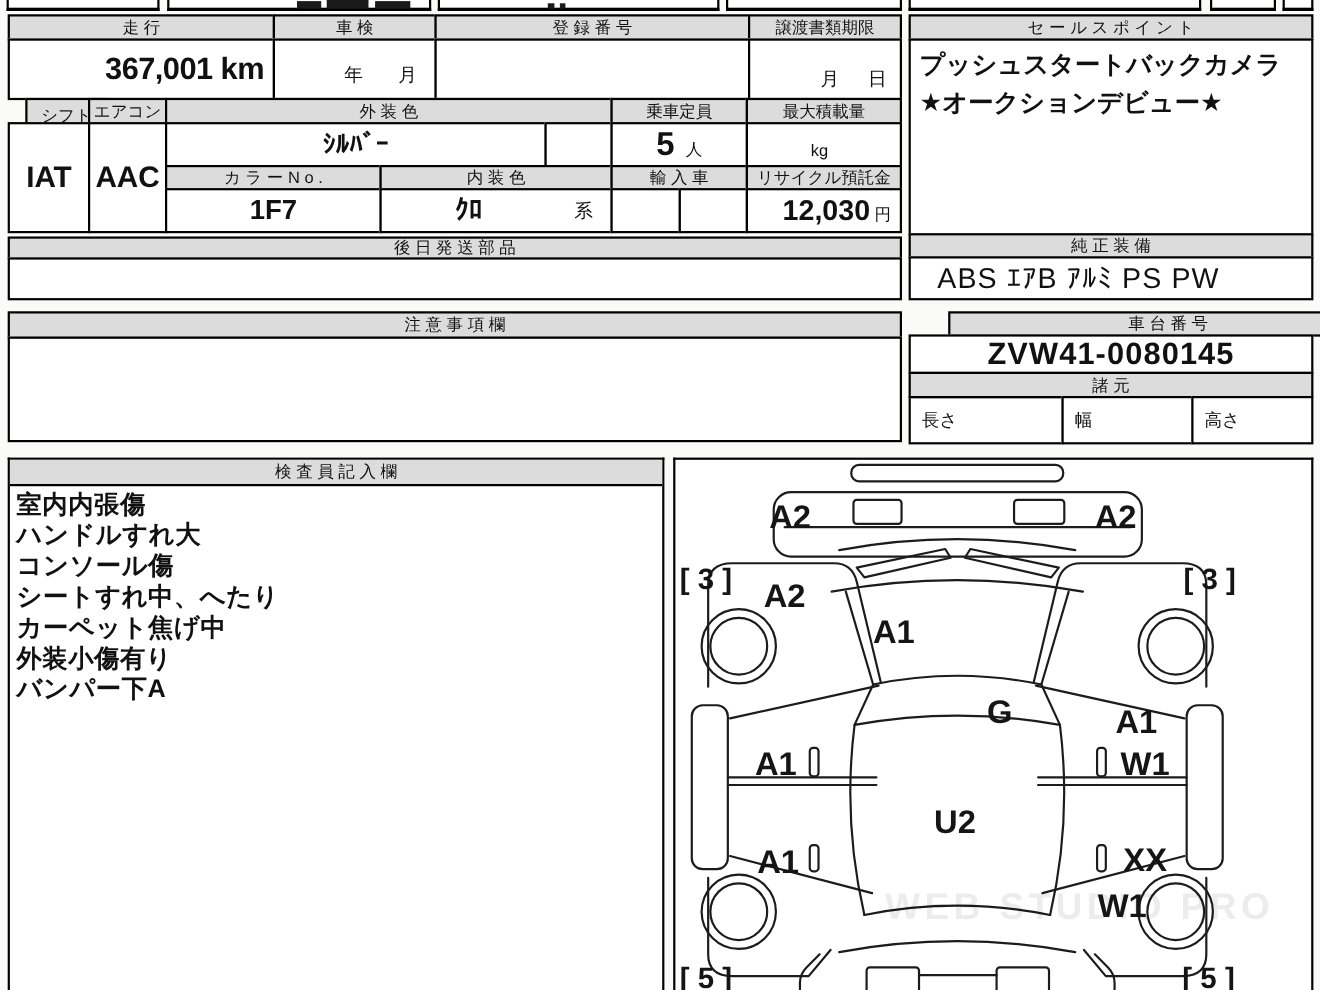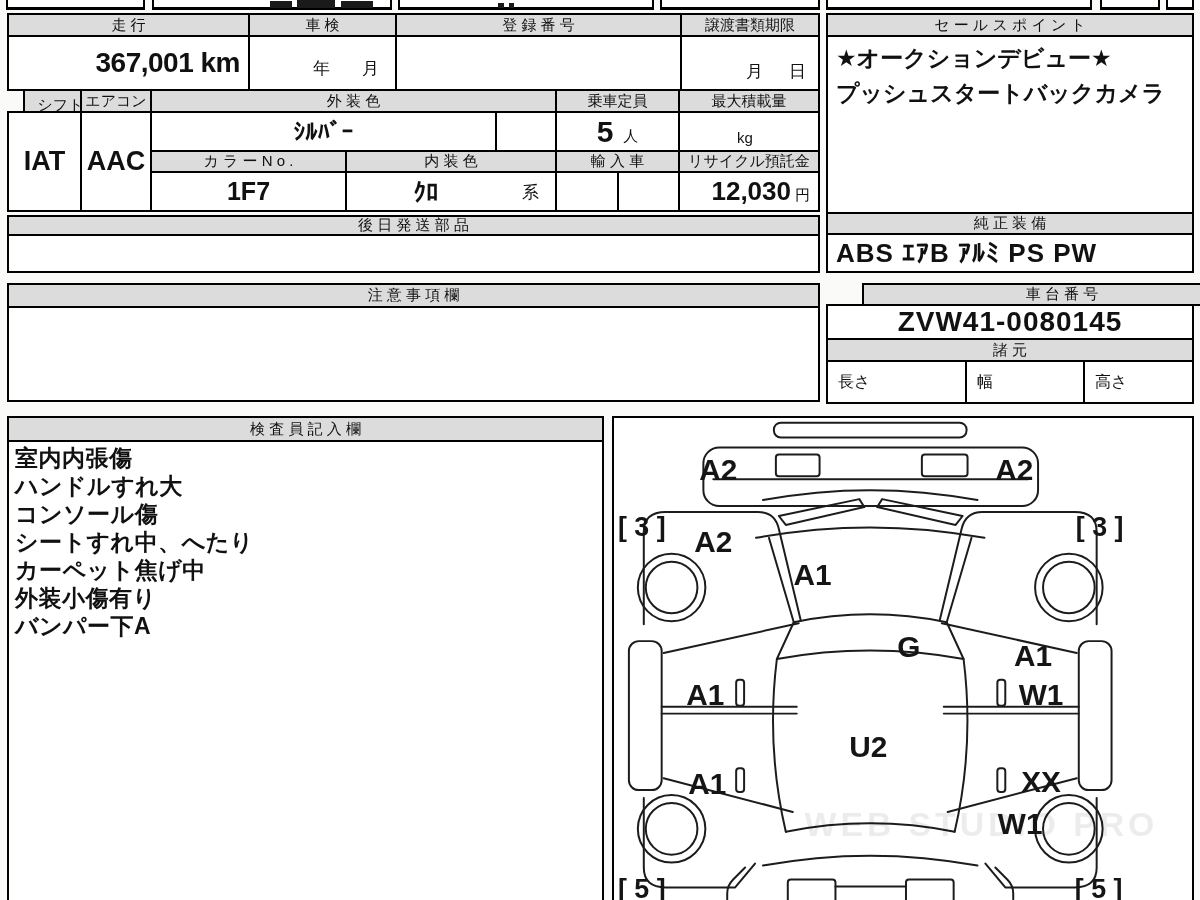--- a/index.html
+++ b/index.html
@@ -87,25 +87,25 @@
   <div class="cell" style="left:678px;top:171px;width:142px;height:41px;display:flex;align-items:center;justify-content:flex-end;padding-right:8px;">
     <span style="font-weight:bold;font-size:26px;">12,030</span>
     <span style="font-size:15px;margin-left:4px;padding-top:8px;">円</span>
   </div>
 
   <div class="cell hdr" style="left:7px;top:215px;width:813px;height:21px;">後 日 発 送 部 品</div>
   <div class="cell" style="left:7px;top:234px;width:813px;height:39px;"></div>
 
   <div class="cell hdr" style="left:826px;top:13px;width:368px;height:24px;">セ ー ル ス ポ イ ン ト</div>
   <div class="cell" style="left:826px;top:35px;width:368px;height:179px;padding:4px 8px;font-weight:bold;font-size:23px;line-height:35px;">
+    <div>プッシュスタートバックカメラ</div>
     <div>★オークションデビュー★</div>
-    <div>プッシュスタートバックカメラ</div>
   </div>
   <div class="cell hdr" style="left:826px;top:212px;width:368px;height:23px;">純 正 装 備</div>
-  <div class="cell" style="left:826px;top:233px;width:368px;height:40px;display:flex;align-items:center;padding-left:8px;font-weight:bold;font-size:26px;letter-spacing:1px;white-space:pre;">ABS ｴｱB ｱﾙﾐ PS PW</div>
+  <div class="cell" style="left:826px;top:233px;width:368px;height:40px;display:flex;align-items:center;padding-left:24px;font-weight:normal;font-size:26px;letter-spacing:1px;white-space:pre;">ABS ｴｱB ｱﾙﾐ PS PW</div>
 
   <div class="cell hdr" style="left:7px;top:283px;width:813px;height:25px;">注 意 事 項 欄</div>
   <div class="cell" style="left:7px;top:306px;width:813px;height:96px;"></div>
 
   <div class="cell hdr" style="left:862px;top:283px;width:368px;height:23px;padding-left:32px;">車 台 番 号</div>
   <div class="cell val-c" style="left:826px;top:304px;width:368px;height:36px;font-size:28px;letter-spacing:1px;">ZVW41-0080145</div>
   <div class="cell" style="left:826px;top:360px;width:141px;height:44px;display:flex;align-items:center;padding-left:10px;font-size:16px;">
       <span>長さ</span>
     </div>
   <div class="cell hdr" style="left:826px;top:338px;width:368px;height:24px;">諸 元</div>

